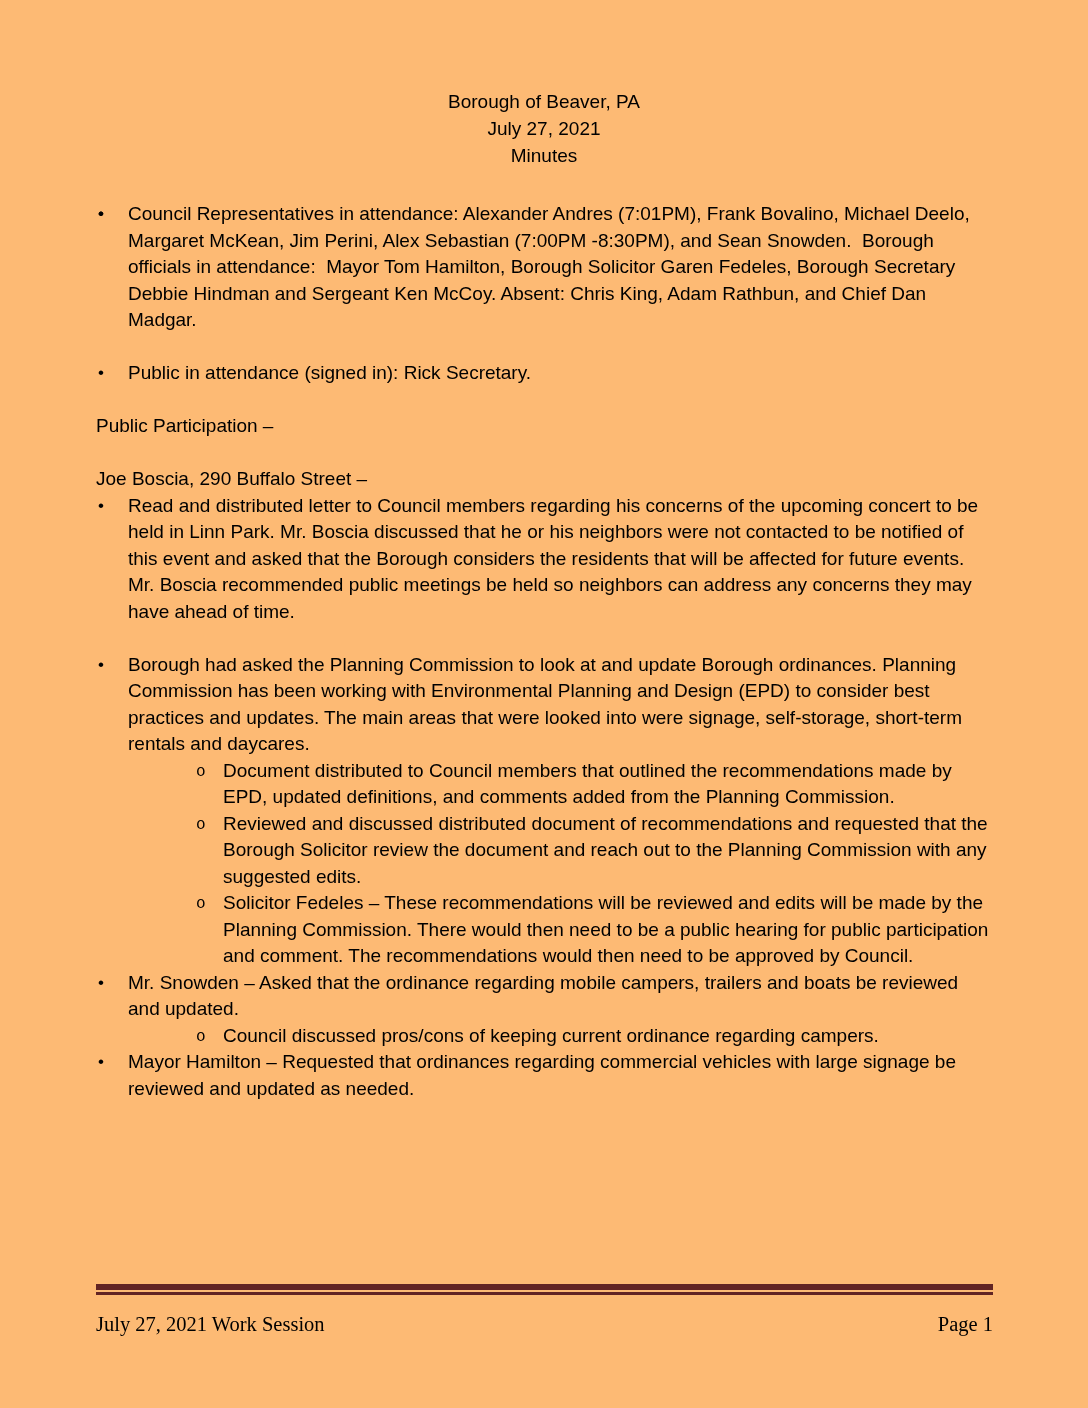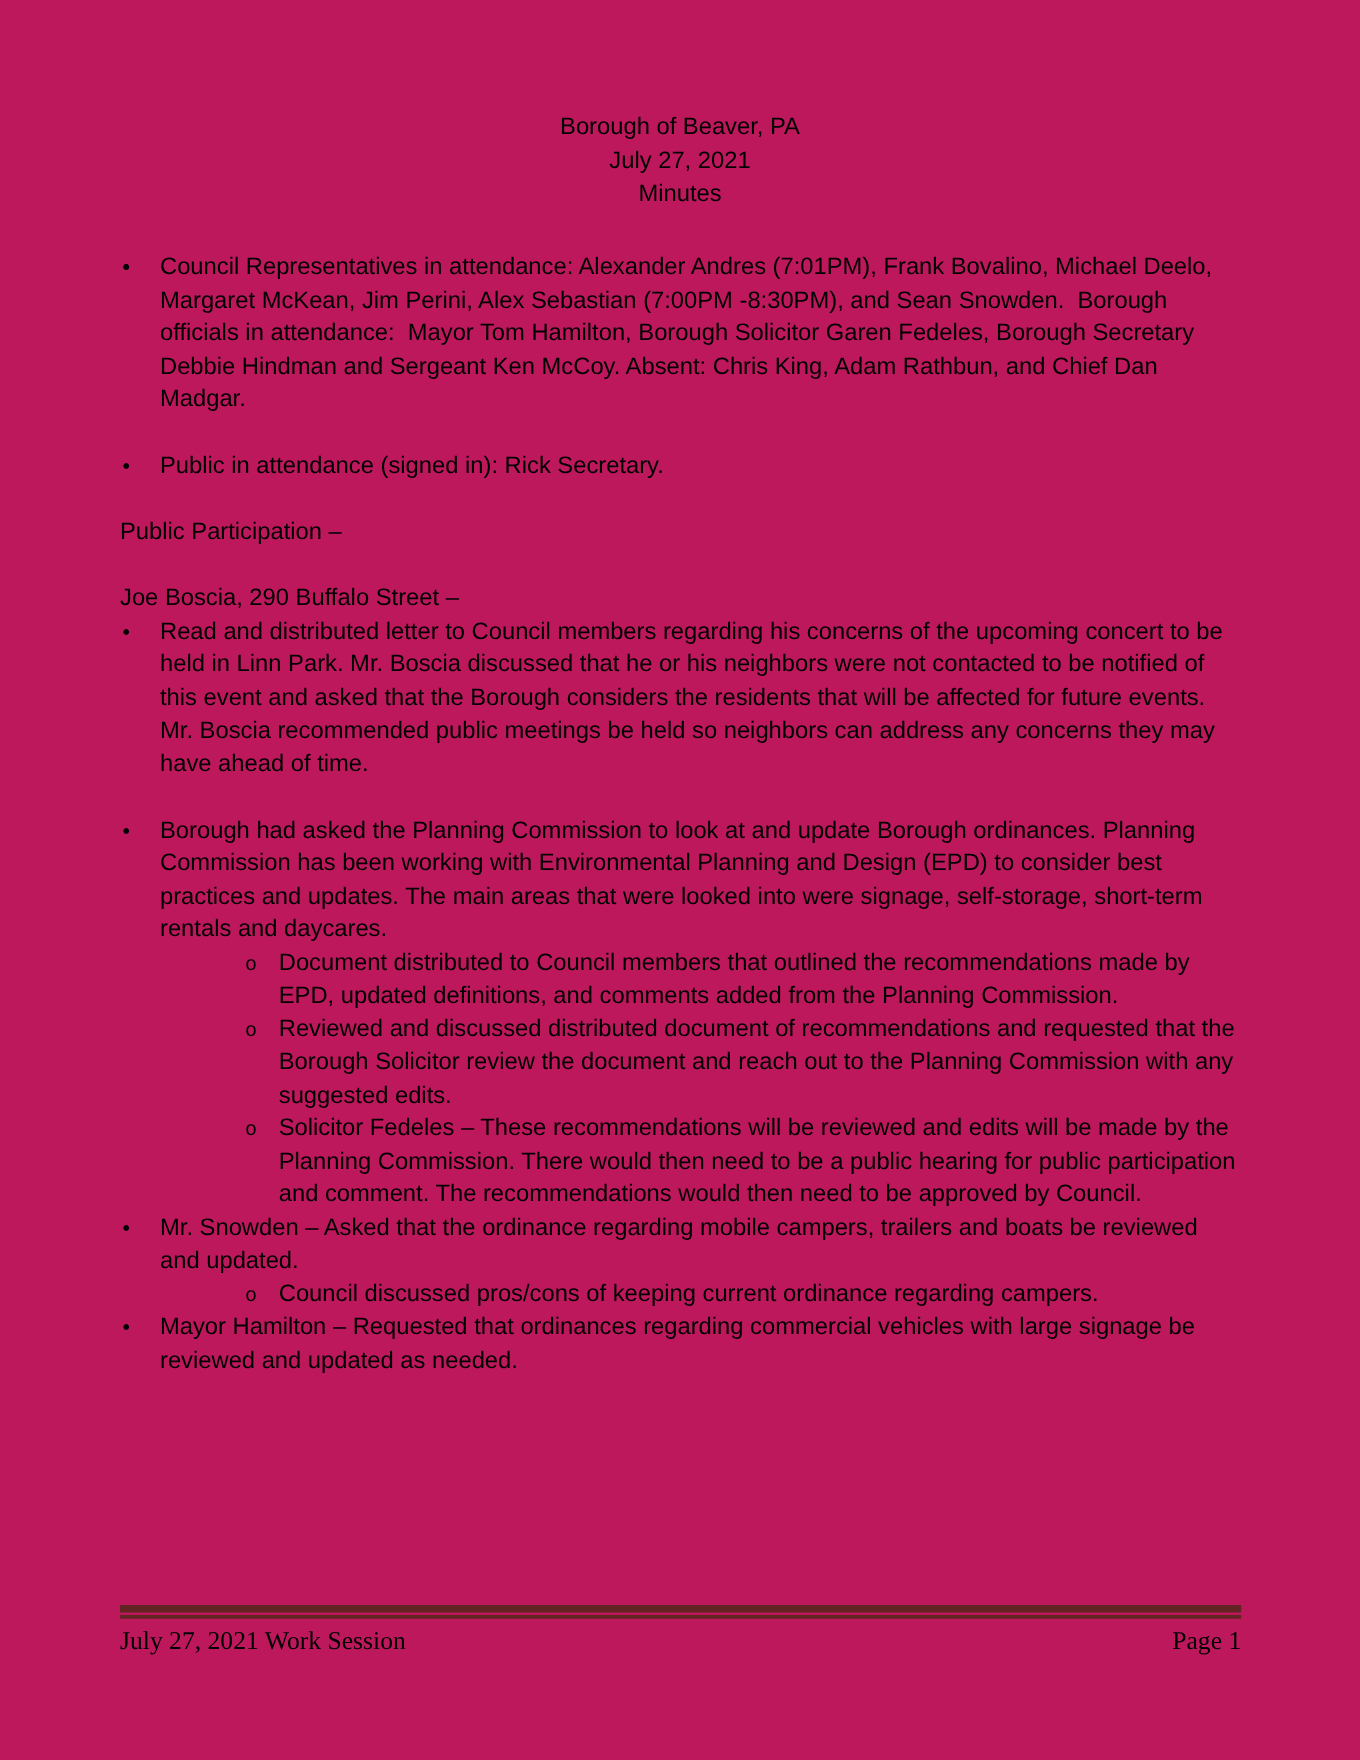--- a/index.html
+++ b/index.html
@@ -4,21 +4,21 @@
 <style>
   html, body {
     margin: 0;
     padding: 0;
     background: #ffffff;
   }
   .page {
     position: relative;
     width: 1088px;
     height: 1408px;
-    background: #be185d;
+    background: #fdba74;
     color: #000000;
     font-family: "Liberation Sans", "DejaVu Sans", sans-serif;
     font-size: 19px;
     line-height: 26.5px;
     overflow: hidden;
   }
   .title-block {
     padding-top: 88px;
     text-align: center;
   }
@@ -66,21 +66,21 @@
   .footer-rule-thick {
     height: 6px;
   }
   .footer-rule-thin {
     height: 3px;
     margin-top: 2px;
   }
   .footer-row {
     display: flex;
     justify-content: space-between;
-    margin-top: 6px;
+    margin-top: 17px;
     font-family: "Liberation Serif", "DejaVu Serif", serif;
     font-size: 20.5px;
     line-height: 24px;
   }
 </style>
 </head>
 <body>
 
 <div class="page">
 

